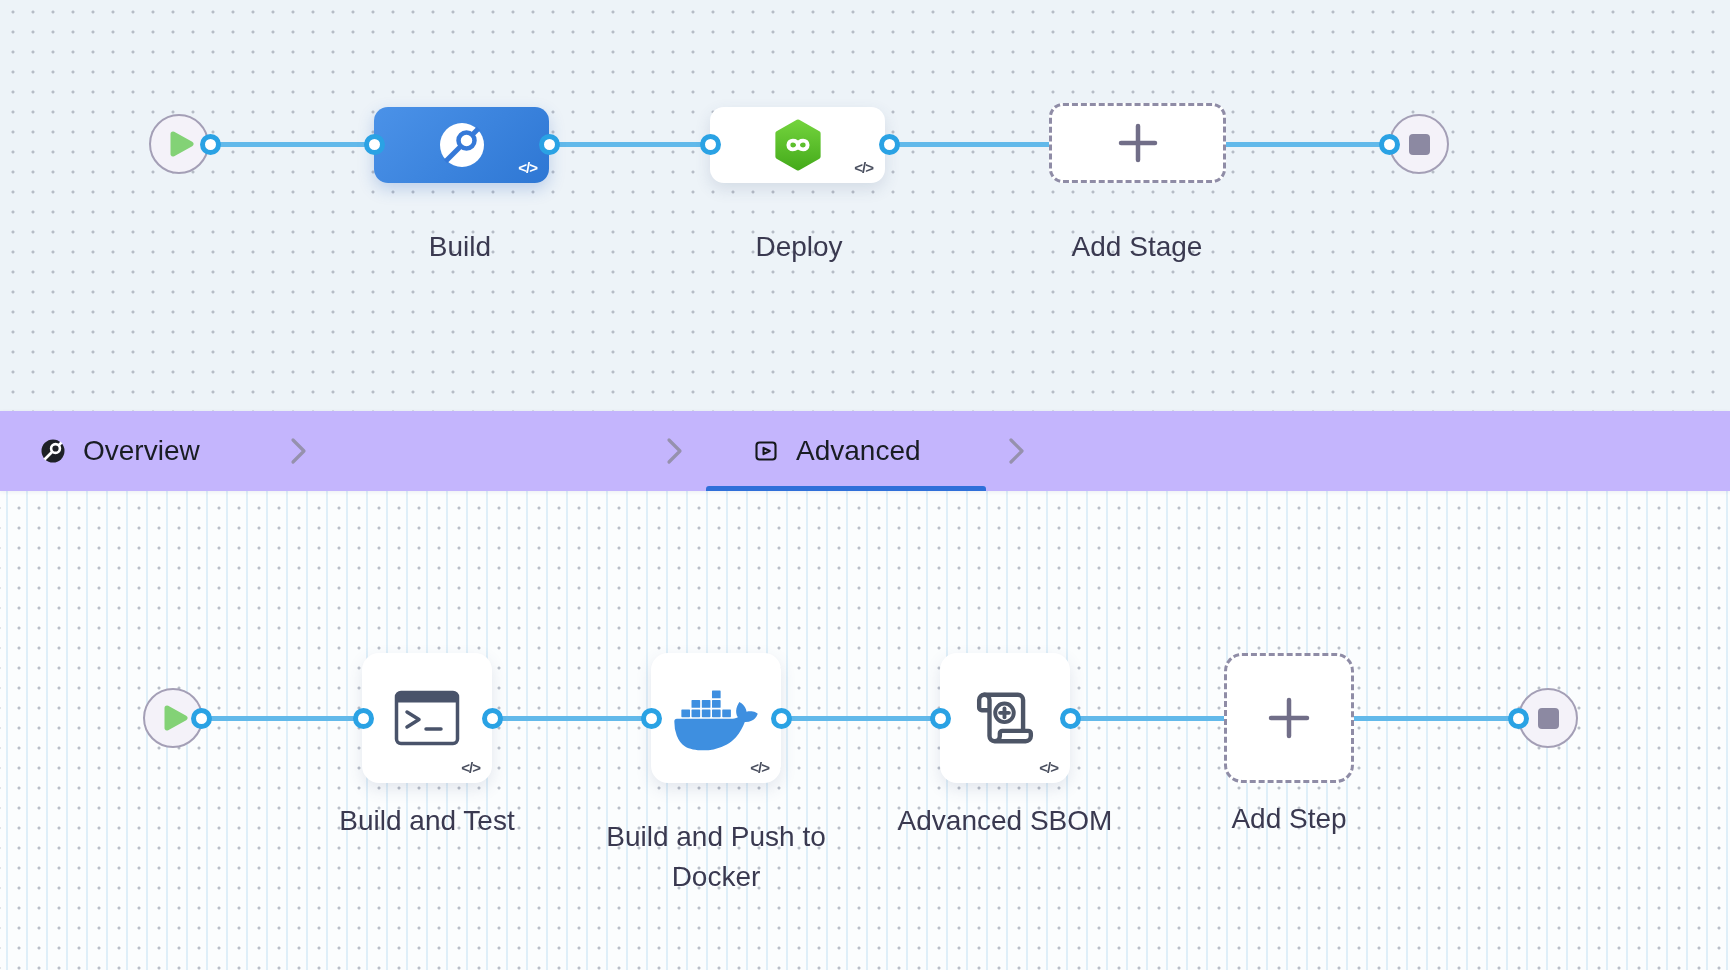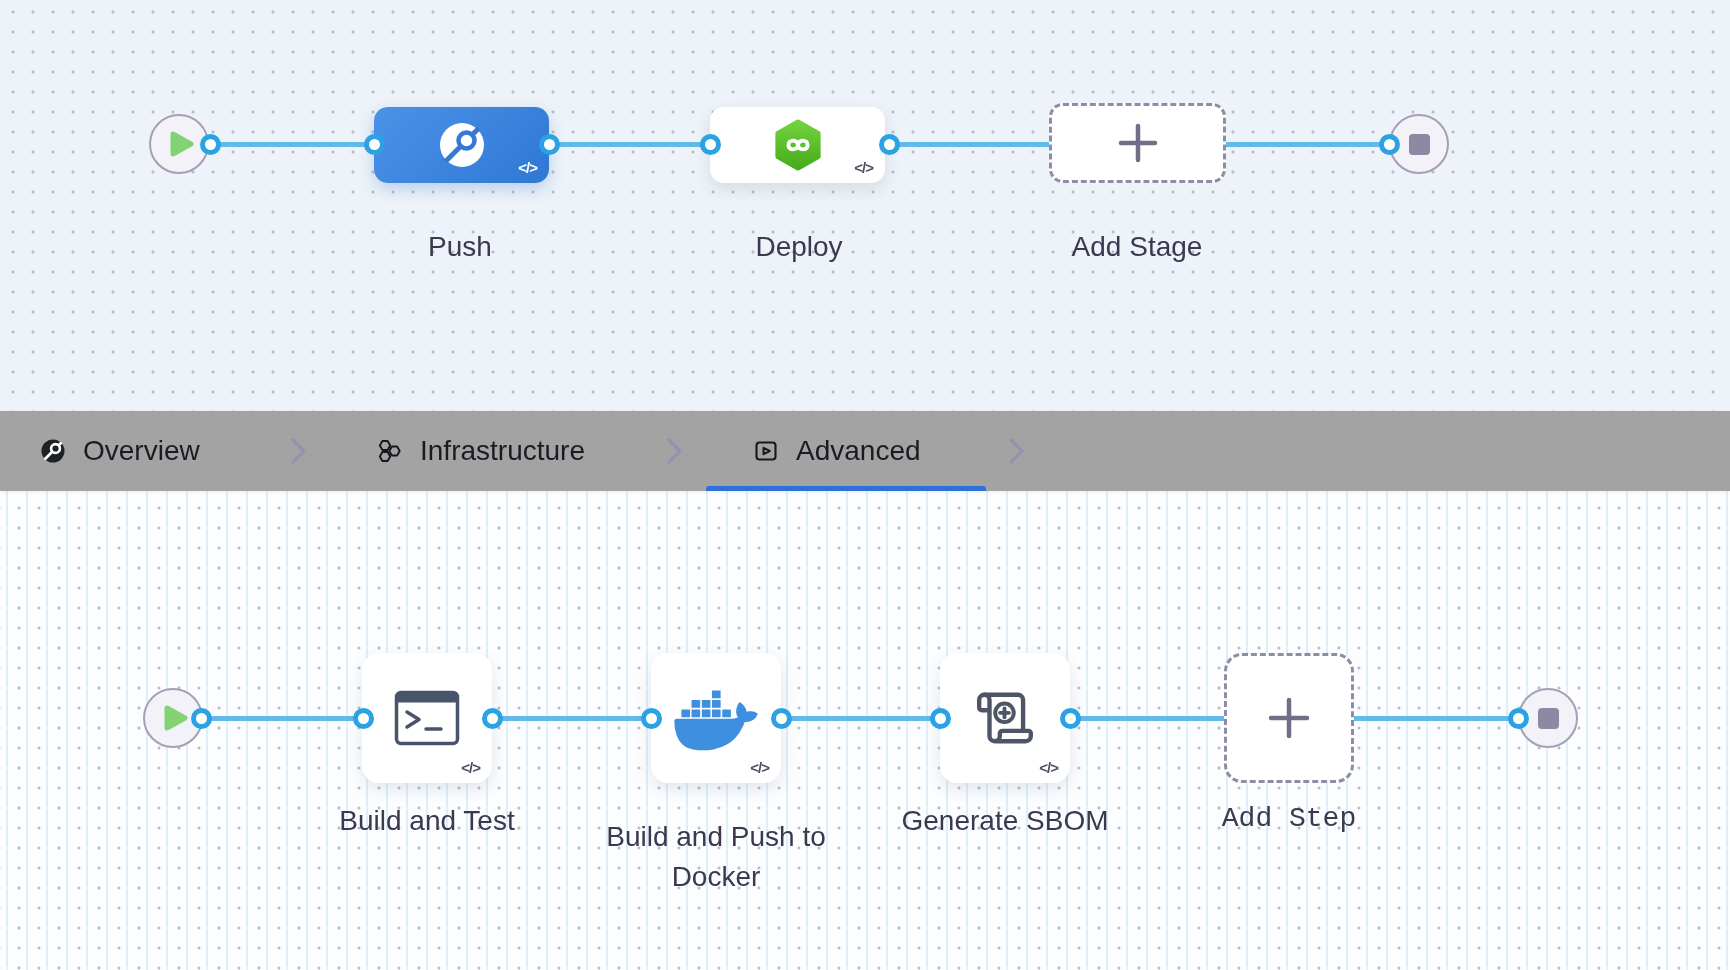--- a/index.html
+++ b/index.html
@@ -16,21 +16,21 @@
   }
   .canvas-bottom{
     top:491px;height:479px;background-color:#fbfdfe;
     background-image:
       linear-gradient(90deg,rgba(150,200,235,0.28) 2px,rgba(0,0,0,0) 2px),
       radial-gradient(circle,#b8bec8 1.4px,rgba(0,0,0,0) 1.7px);
     background-size:20px 20px,20px 20px;background-position:6px 0,9px 7px;
   }
   
   .tabbar{
-    position:absolute;left:0;top:411px;width:1730px;height:80px;background:#a3a3a3;
+    position:absolute;left:0;top:411px;width:1730px;height:80px;background:#c4b5fd;
     box-shadow:0 1px 4px rgba(30,40,80,0.07);z-index:10;
   }
   .tab{
     position:absolute;top:0;height:100%;display:flex;align-items:center;gap:17px;
     font-size:28px;color:#191d23;cursor:pointer;white-space:nowrap;
   }
   .tab-chevron{position:absolute;top:0;height:100%;display:flex;align-items:center;}
   .tab-underline{
     position:absolute;left:706px;bottom:0;width:280px;height:5px;
     background:#2f6fd9;border-radius:3px 3px 0 0;
@@ -131,21 +131,21 @@
     <span class="stop-square"></span>
   </div>
 
   <div class="connector" style="left:199.5px;top:133.5px;"></div>
   <div class="connector" style="left:363.5px;top:133.5px;"></div>
   <div class="connector" style="left:538.5px;top:133.5px;"></div>
   <div class="connector" style="left:699.5px;top:133.5px;"></div>
   <div class="connector" style="left:878.5px;top:133.5px;"></div>
   <div class="connector" style="left:1378.5px;top:133.5px;"></div>
 
-  <div class="pipe-label" style="left:460px;top:227px;">Push</div>
+  <div class="pipe-label" style="left:460px;top:227px;">Build</div>
   <div class="pipe-label" style="left:799px;top:227px;">Deploy</div>
   <div class="pipe-label" style="left:1137px;top:227px;">Add Stage</div>
 </div>
 
 <div class="tabbar">
 
   <div class="tab" style="left:40px;">
     <span style="display:flex;">
       <svg width="26" height="26" viewBox="0 0 26 26">
         <circle cx="13" cy="13" r="11.5" fill="#1e2126"></circle>
@@ -155,30 +155,20 @@
     </span>
     <span>Overview</span>
   </div>
 
   <div class="tab-chevron" style="left:290px;">
     <svg width="18" height="28" viewBox="0 0 18 28">
         <path d="M3,3 L14,14 L3,25" fill="none" stroke="#9691ad" stroke-width="3.2" stroke-linecap="round" stroke-linejoin="round"></path>
       </svg>
   </div>
 
-  <div class="tab" style="left:377px;">
-    <span style="display:flex;">
-      <svg width="26" height="26" viewBox="0 0 26 26" fill="none" stroke="#15181c" stroke-width="1.9" stroke-linejoin="round">
-        <path d="M2.8,7.5 L5.4,3 L10.6,3 L13.2,7.5 L10.6,12 L5.4,12 Z"></path>
-        <path d="M2.8,18.5 L5.4,14 L10.6,14 L13.2,18.5 L10.6,23 L5.4,23 Z"></path>
-        <path d="M12.3,13 L14.9,8.5 L20.1,8.5 L22.7,13 L20.1,17.5 L14.9,17.5 Z"></path>
-      </svg>
-    </span>
-    <span>Infrastructure</span>
-  </div>
 
   <div class="tab-chevron" style="left:666px;">
     <svg width="18" height="28" viewBox="0 0 18 28">
         <path d="M3,3 L14,14 L3,25" fill="none" stroke="#9691ad" stroke-width="3.2" stroke-linecap="round" stroke-linejoin="round"></path>
       </svg>
   </div>
 
   <div class="tab" style="left:753px;">
     <span style="display:flex;">
       <svg width="26" height="26" viewBox="0 0 26 26" fill="none" stroke="#15181c">
@@ -262,15 +252,15 @@
   <div class="connector" style="left:352.5px;top:216.5px;"></div>
   <div class="connector" style="left:481.5px;top:216.5px;"></div>
   <div class="connector" style="left:640.5px;top:216.5px;"></div>
   <div class="connector" style="left:770.5px;top:216.5px;"></div>
   <div class="connector" style="left:929.5px;top:216.5px;"></div>
   <div class="connector" style="left:1059.5px;top:216.5px;"></div>
   <div class="connector" style="left:1507.5px;top:216.5px;"></div>
 
   <div class="pipe-label" style="left:427px;top:310px;text-align:right;">Build and Test</div>
   <div class="pipe-label wrap" style="left:716px;top:310px;margin-top:16px;">Build and Push to Docker</div>
-  <div class="pipe-label" style="left:1005px;top:310px;">Generate SBOM</div>
-  <div class="pipe-label" style="left:1289px;top:308px;font-family:Liberation Mono, monospace;">Add Step</div>
+  <div class="pipe-label" style="left:1005px;top:310px;">Advanced SBOM</div>
+  <div class="pipe-label" style="left:1289px;top:308px;">Add Step</div>
 </div>
 
 </body></html>

